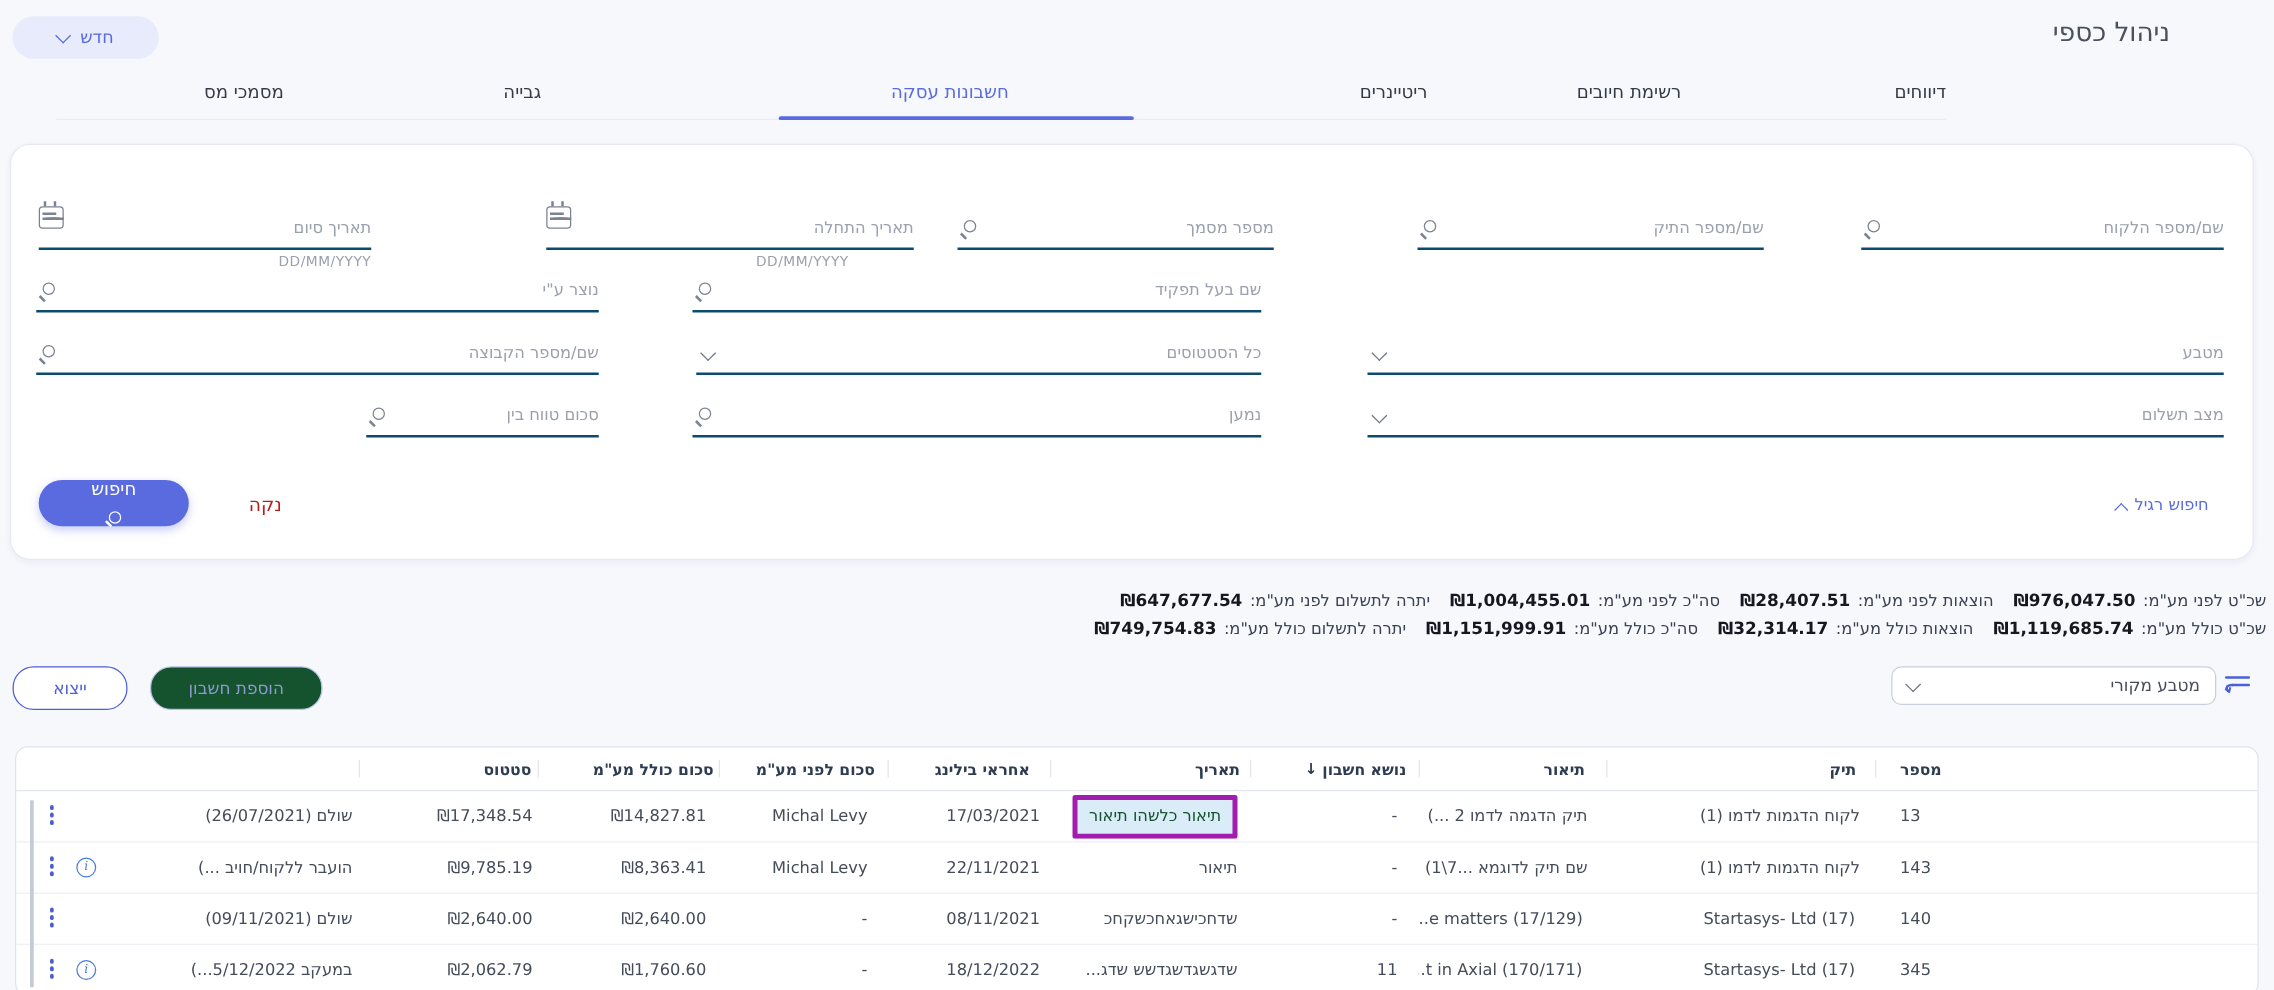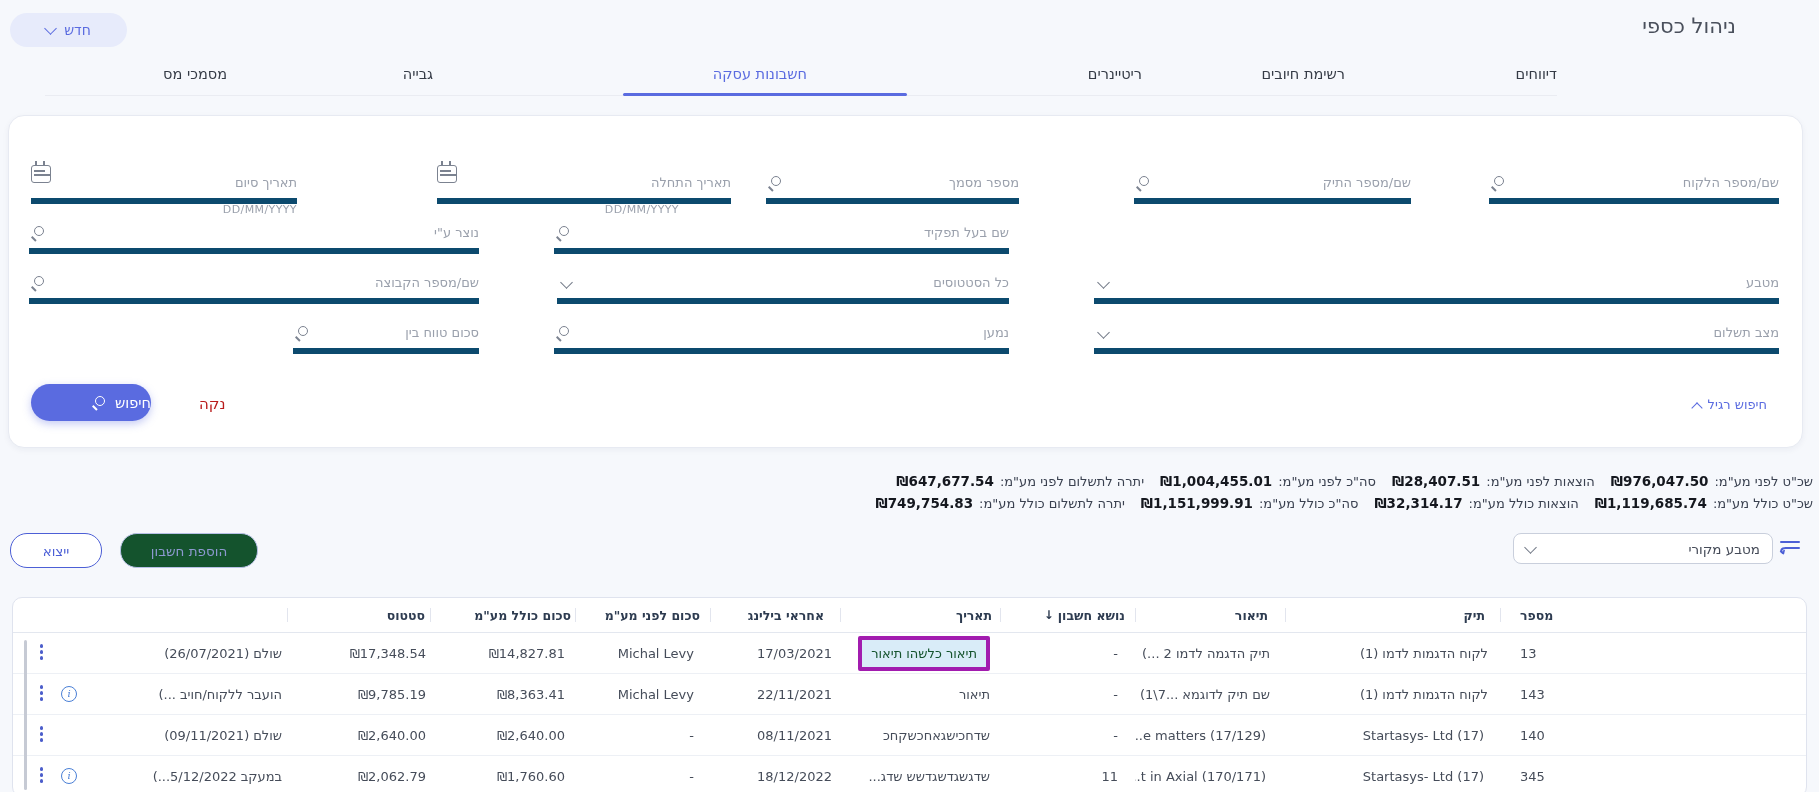--- a/index.html
+++ b/index.html
@@ -28,21 +28,21 @@
   .tabs-hairline{top:95px;left:45px;width:1512px;height:1px;background:#eaecf2}
   .t-reports{right:262px}.t-charges{right:474px}.t-retainers{right:677px}
   .t-accounts{right:1012px}.t-collection{right:1386px}.t-taxdocs{right:1592px}
 
   
   .card{
     top:115px;left:8px;width:1795px;height:333px;box-sizing:border-box;
     background:#fff;border:1px solid #e7eaf2;border-radius:16px;
     box-shadow:0 2px 6px rgba(25,39,80,.05);
   }
-  .fld{position:absolute;height:34px;border-bottom:6px solid #0c4a6e}
+  .fld{position:absolute;height:34px;border-bottom:2px solid #0c4a6e}
   .fld .lbl{position:absolute;right:0;bottom:8px;font-size:13px;color:#9aa0ac;white-space:nowrap}
   .hint{position:absolute;top:39px;font-size:11px;color:#9aa0ac;letter-spacing:.4px;direction:ltr}
   .f-client{top:48px;right:23px;width:290px}
   .f-case{top:48px;right:391px;width:277px}
   .f-doc{top:48px;right:783px;width:253px}
   .f-sdate{top:48px;right:1071px;width:294px}
   .f-edate{top:48px;right:1505px;width:266px}
   .f-roletype{top:98px;right:23px;width:685px}
   .f-roleholder{top:98px;right:793px;width:455px}
   .f-createdby{top:98px;right:1323px;width:450px}
@@ -59,22 +59,23 @@
   .ic-search::before{content:"";position:absolute;right:1px;top:0;width:8px;height:8px;border:1.5px solid #7b8290;border-radius:50%}
   .ic-search::after{content:"";position:absolute;left:0px;bottom:1px;width:6px;height:1.5px;background:#7b8290;transform:rotate(45deg)}
   .ic-chev{position:absolute;left:5px;bottom:11px;width:8px;height:8px;border-left:1.5px solid #6f7684;border-bottom:1.5px solid #6f7684;transform:rotate(-45deg)}
   .ic-cal{position:absolute;left:0;top:1px;width:18px;height:16px;border:1.5px solid #7b8290;border-radius:3px}
   .ic-cal::before{content:"";position:absolute;top:-5px;left:3px;width:2px;height:4px;background:#7b8290;box-shadow:8px 0 0 #7b8290}
   .ic-cal::after{content:"";position:absolute;left:2px;top:4px;width:11px;height:1.5px;background:#7b8290;box-shadow:0 4px 0 #7b8290,3px 4px 0 #7b8290,6px 4px 0 #7b8290}
 
   
   .search-btn{
     left:22px;top:268px;width:120px;height:37px;border-radius:19px;background:#5a6be0;
-    color:#fff;font-size:14.5px;display:flex;align-items:center;justify-content:flex-start;gap:9px;cursor:pointer;
+    color:#fff;font-size:14.5px;display:flex;align-items:center;justify-content:flex-end;gap:9px;cursor:pointer;
     box-shadow:0 3px 8px rgba(90,107,224,.35);
+    flex-direction:column;
   }
   .btn-mag{position:relative;width:14px;height:14px}
   .btn-mag::before{content:"";position:absolute;right:1px;top:0;width:8px;height:8px;border:1.6px solid #fff;border-radius:50%}
   .btn-mag::after{content:"";position:absolute;left:0;bottom:1px;width:6px;height:1.6px;background:#fff;transform:rotate(45deg)}
   .clear-btn{left:190px;top:279px;font-size:15px;color:#b91c1c;cursor:pointer}
   .simple-search{right:35px;top:281px;font-size:13px;color:#5a6be0;cursor:pointer;display:flex;align-items:flex-end;gap:7px}
   .caret-up{width:7px;height:7px;border-left:1.6px solid currentColor;border-top:1.6px solid currentColor;transform:rotate(45deg);margin-top:3px}
 
   
   .summary{right:6px;top:470px;text-align:right}

